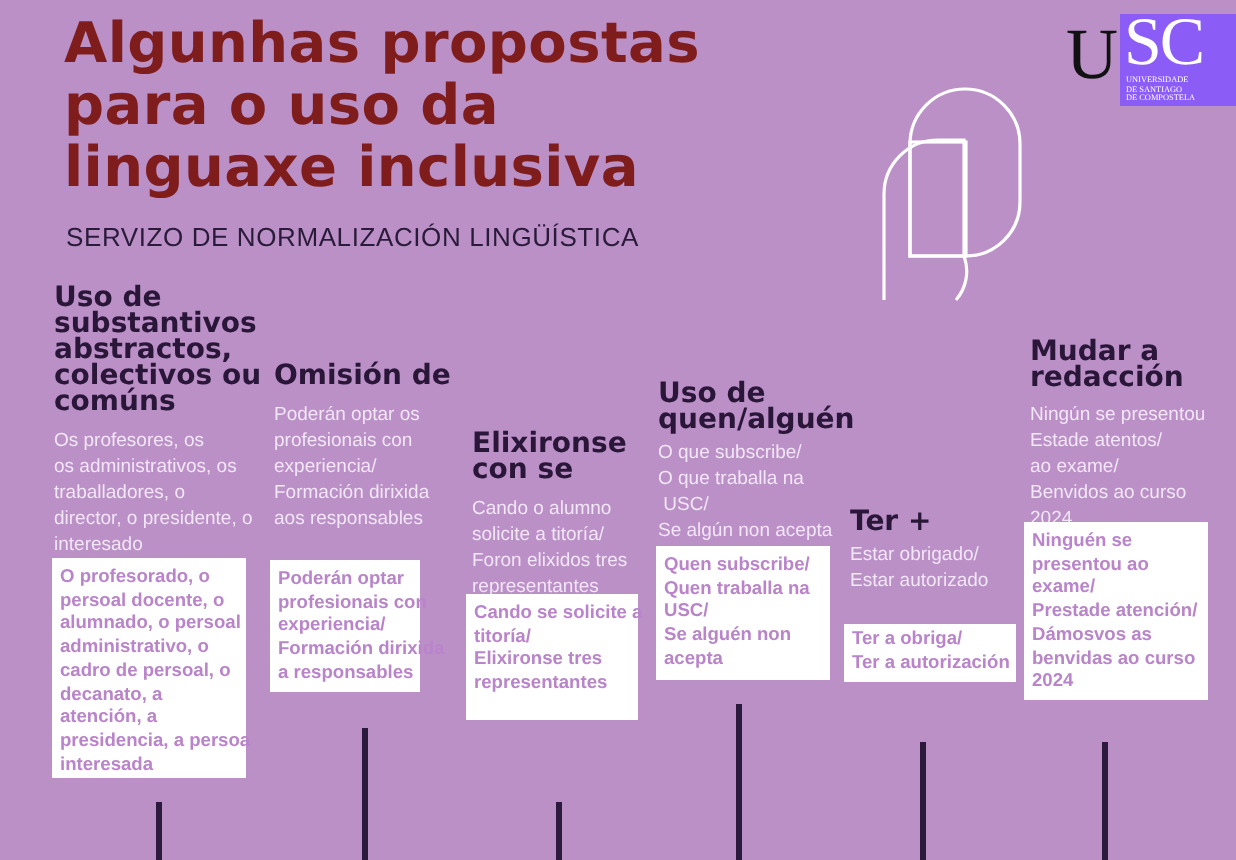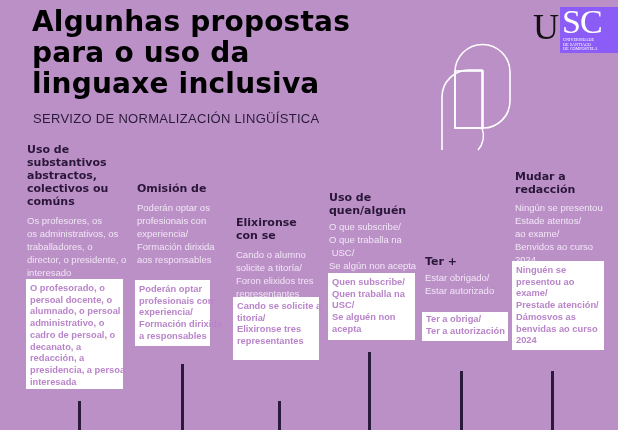--- a/index.html
+++ b/index.html
@@ -1,27 +1,27 @@
 <!DOCTYPE html>
 <html><head>
 <meta charset="utf-8">
 <style>
   html, body { margin: 0; padding: 0; }
   body { width: 618px; height: 430px; overflow: hidden; background: #bb90c7; position: relative; font-family: "DejaVu Sans", sans-serif; }
-  .title { position: absolute; left: 32px; top: 6px; color: #000000; font-weight: bold; font-size: 28px; line-height: 31px; letter-spacing: 0.2px; margin: 0; }
+  .title { position: absolute; left: 32px; top: 6px; color: #7f1d1d; font-weight: bold; font-size: 28px; line-height: 31px; letter-spacing: 0.2px; margin: 0; }
   .title div { white-space: nowrap; }
   .subtitle { position: absolute; left: 33px; top: 111px; color: #2a1b3a; font-family: "Liberation Sans", sans-serif; font-size: 13px; letter-spacing: 0.3px; }
   .logo { position: absolute; left: 533px; top: 7px; height: 46px; display: flex; align-items: flex-start; }
   .logo .u { font-family: "Liberation Serif", serif; font-size: 36px; line-height: 40px; color: #111; }
   .logo .box { background: #8b5cf6; width: 61px; height: 46px; margin-left: 1px; position: relative; }
   .logo .sc { position: absolute; left: 2px; top: -3px; font-family: "Liberation Serif", serif; font-size: 34px; line-height: 36px; color: #fff; letter-spacing: -1px; }
   .logo .uni { position: absolute; left: 3px; top: 31px; font-family: "Liberation Serif", serif; font-size: 4.2px; line-height: 4.6px; color: #fff; white-space: nowrap; }
   .deco { position: absolute; left: 0; top: 0; }
   .col { position: absolute; }
-  .col h3 { margin: 0; color: #2a1638; font-family: "DejaVu Sans", sans-serif; font-weight: bold; font-size: 11px; line-height: 13px; }
+  .col h3 { margin: 0; color: #2a1638; font-family: "DejaVu Sans", sans-serif; font-weight: bold; font-size: 14px; line-height: 13px; }
   .col .before { color: #f1e6f5; font-family: "Liberation Sans", sans-serif; font-size: 9.5px; line-height: 13px; margin-top: 6px; }
   .col .before div { white-space: nowrap; }
   .card { position: absolute; background: #ffffff; color: #b984c9; font-family: "Liberation Sans", sans-serif; font-weight: bold; font-size: 9.3px; line-height: 11.7px; padding: 4px 17px 4px 4px; box-sizing: border-box; }
   .card div { white-space: nowrap; }
   .stem { position: absolute; width: 3px; background: #2b1a3c; bottom: 0; }
 </style>
 </head>
 <body>
 
 <div class="title">
@@ -65,21 +65,21 @@
     <div>interesado</div>
   </div>
 </div>
 <div class="card" style="left:26px; top:279px; width:97px; height:110px;">
   <div>O profesorado, o</div>
   <div>persoal docente, o</div>
   <div>alumnado, o persoal</div>
   <div>administrativo, o</div>
   <div>cadro de persoal, o</div>
   <div>decanato, a</div>
-  <div>redacción, a</div>
+  <div>atención, a</div>
   <div>presidencia, a persoa</div>
   <div>interesada</div>
 </div>
 <div class="stem" style="left:78px; height:29px;"></div>
 
 <div class="col" style="left:137px; top:182px; width:100px;">
   <h3>
     <div>Omisión de</div>
   </h3>
   <div class="before">

